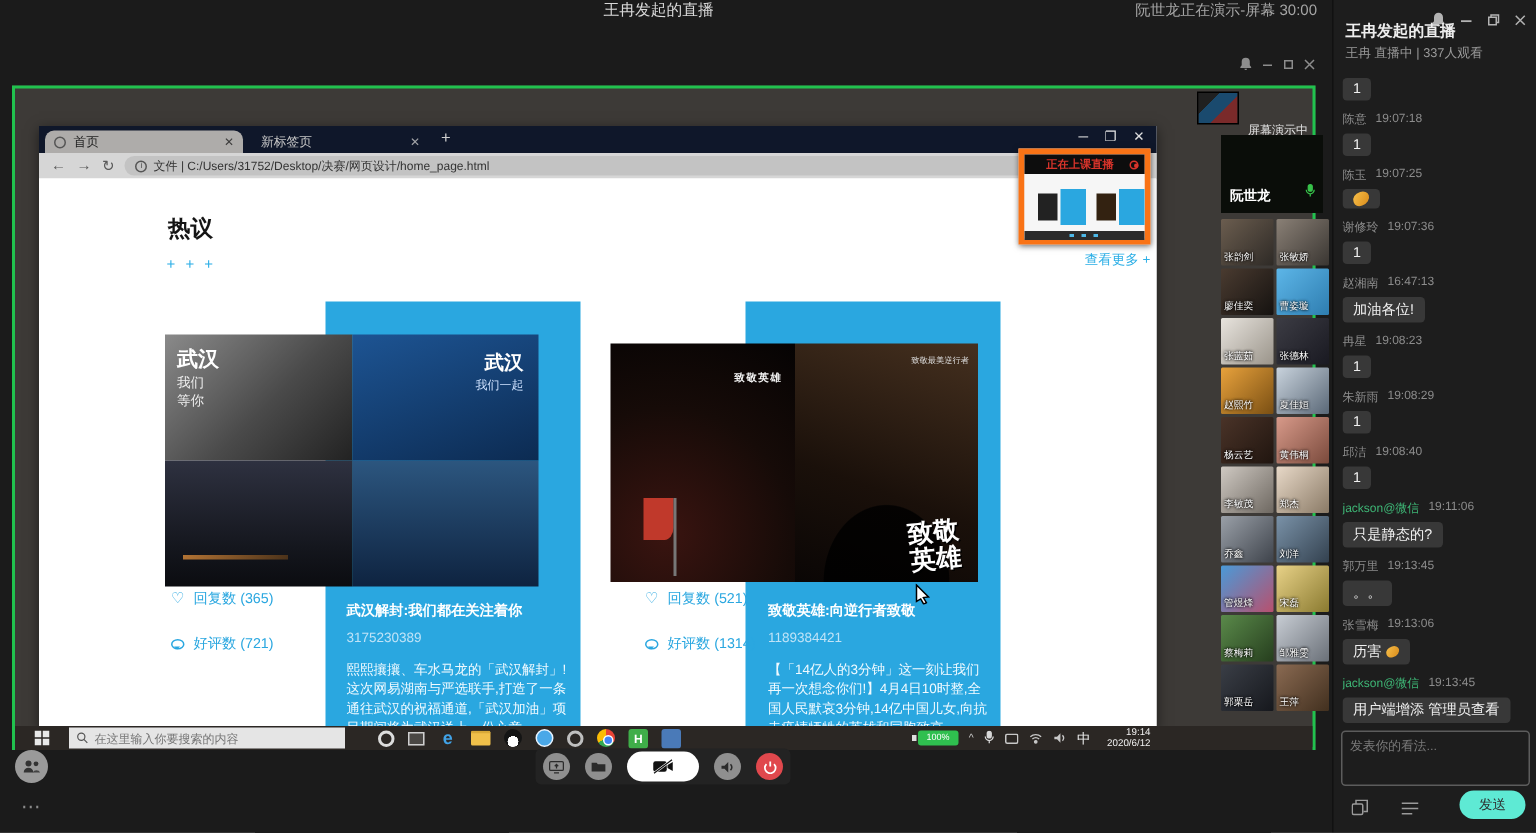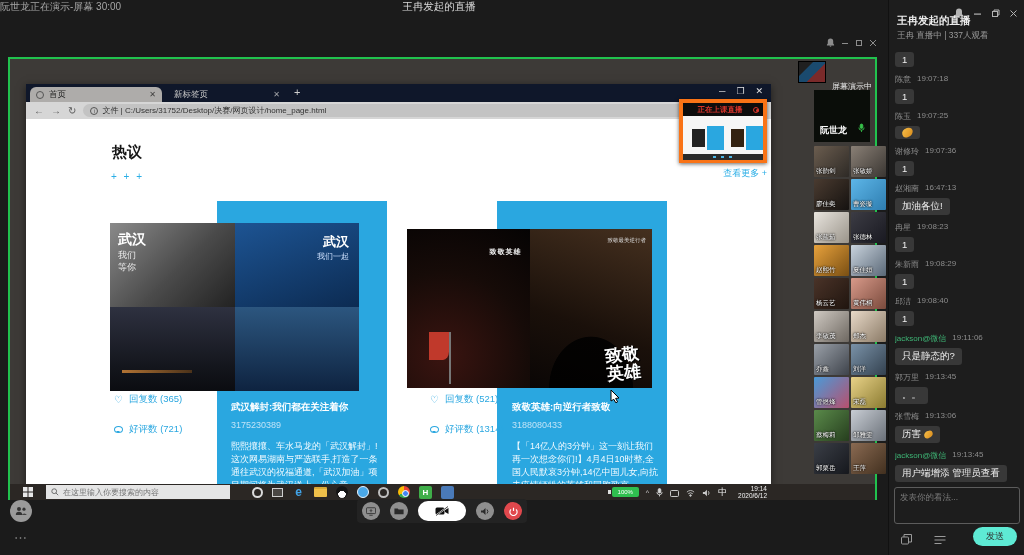--- a/index.html
+++ b/index.html
@@ -6,21 +6,21 @@
   html,body { background:#000; }
   #app {
     position:relative; width:1024px; height:555px; overflow:hidden;
     background:#1b1b1b; font-family:"Liberation Sans", sans-serif;
     -webkit-font-smoothing:antialiased;
   }
 
   
   .app-title { position:absolute; left:0; top:4; width:878px; text-align:center;
     font-size:10.5px; color:#d8d8d8; }
-  .present-banner { position:absolute; left:0; top:39; width:878px; text-align:left;
+  .present-banner { position:absolute; left:0; top:39; width:878px; text-align:right;
     font-size:10px; color:#a6a6a6; }
   .banner-controls { position:absolute; left:826px; top:38px; display:flex; gap:6px;
     align-items:center; color:#8d8d8d; }
   .banner-controls svg, .win-controls svg { display:block; }
 
   
   #screen { position:absolute; left:8px; top:57px; width:869px; height:443px;
     background:#3d3a37; border:2px solid #21c24e; }
 
   
@@ -151,21 +151,21 @@
   .cbtn.end { background:#e0484d; }
   #people-btn { position:absolute; left:10px; top:500px; width:22px; height:22px; border-radius:50%;
     background:#9a9a9a; display:flex; align-items:center; justify-content:center; z-index:30; }
   #more-dots { position:absolute; left:14px; top:530px; color:#8a8a8a; font-size:13px; z-index:30; }
 
   
   #share-row { position:absolute; left:798px; top:61px; display:flex; gap:6px; }
   .share-thumb { width:28px; height:22px; background:linear-gradient(135deg,#202020 30%,#1a4a6e 31% 60%,#7a2a2a 61%);
     border:1px solid #000; }
   .share-meta { font-size:8px; color:#e2e2e2; line-height:11px;margin-top:20px; }
-  #presenter { position:absolute; left:814px; top:90px; width:56px; height:52px; background:#0a0d09;padding-left:48px; }
+  #presenter { position:absolute; left:814px; top:90px; width:68px; height:52px; background:#0a0d09;padding-left:48px; }
   .presenter-name { position:absolute; left:6px; bottom:5px; color:#fff; font-size:9px; font-weight:bold; }
   .presenter-mic { position:absolute; right:5px; bottom:5px; }
   #participants { position:absolute; left:814px; top:146px; width:72px; display:grid;
     grid-template-columns:35px 35px; gap:2px; }
   .ptile { width:35px; height:31px; position:relative; overflow:hidden; border-radius:1px; }
   .ptile span { position:absolute; left:2px; bottom:1px; font-size:6.5px; color:#fff;
     text-shadow:0 0 2px #000, 0 0 2px #000; white-space:nowrap; }
 
   
   #chat { position:absolute; left:888px; top:0; width:136px; height:555px; background:#1d1d1d;
@@ -310,21 +310,21 @@
             </div>
         </div>
 
         <div class="card-text" id="ctext1">
           <div class="card-title">武汉解封:我们都在关注着你</div>
           <div class="card-id">3175230389</div>
           <div class="card-desc">熙熙攘攘、车水马龙的「武汉解封」!这次网易湖南与严选联手,打造了一条通往武汉的祝福通道,「武汉加油」项目期间将为武汉送上一份心意。</div>
         </div>
         <div class="card-text" id="ctext2">
           <div class="card-title">致敬英雄:向逆行者致敬</div>
-          <div class="card-id">3188080433</div>
+          <div class="card-id">1189384421</div>
           <div class="card-desc">【「14亿人的3分钟」这一刻让我们再一次想念你们!】4月4日10时整,全国人民默哀3分钟,14亿中国儿女,向抗击疫情牺牲的英雄和同胞致哀。</div>
         </div>
 
         <div class="cursor">
           <svg width="11" height="14" viewBox="0 0 11 14">
               <path d="M1 1l8 8-3.4.4 2 3.4-1.8 1-2-3.5L1 12z" fill="#fff" stroke="#000" stroke-width="1"></path>
             </svg>
         </div>
       </div>
     </div>

